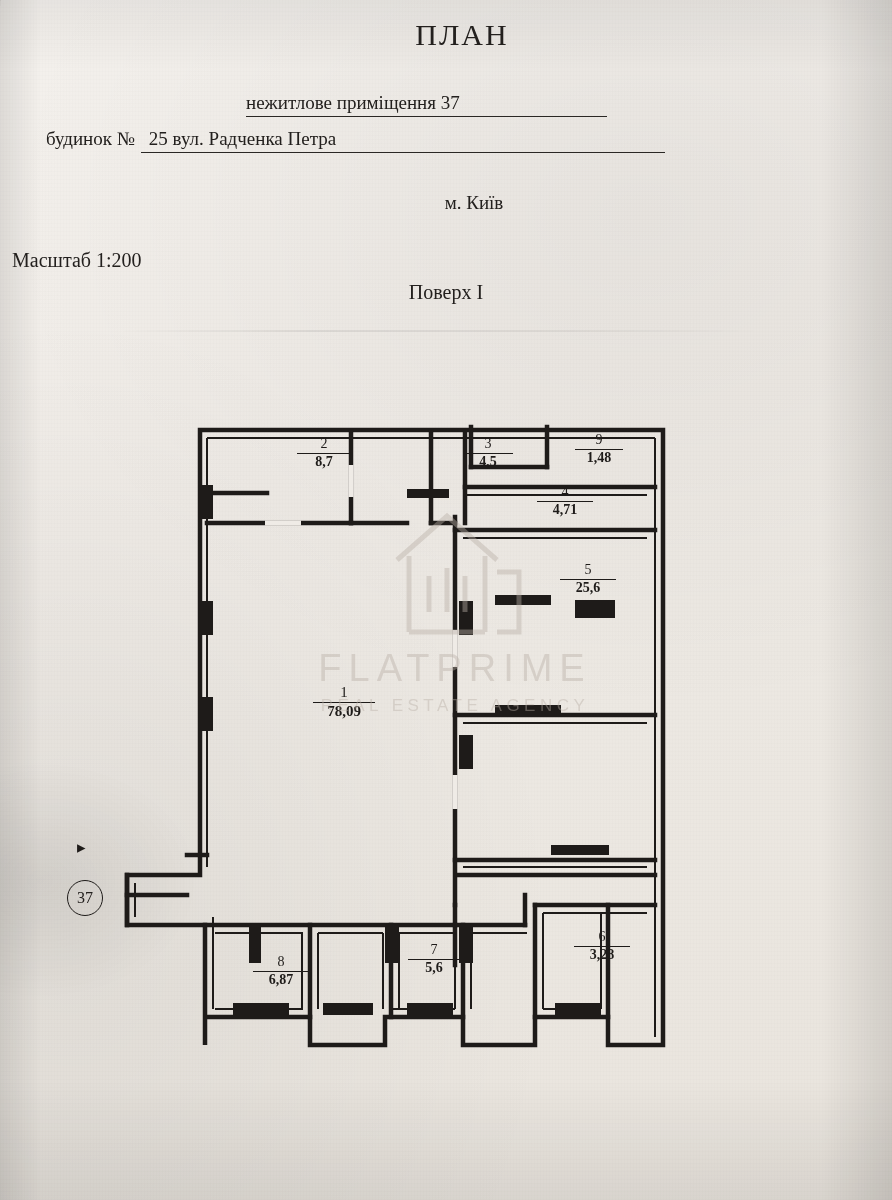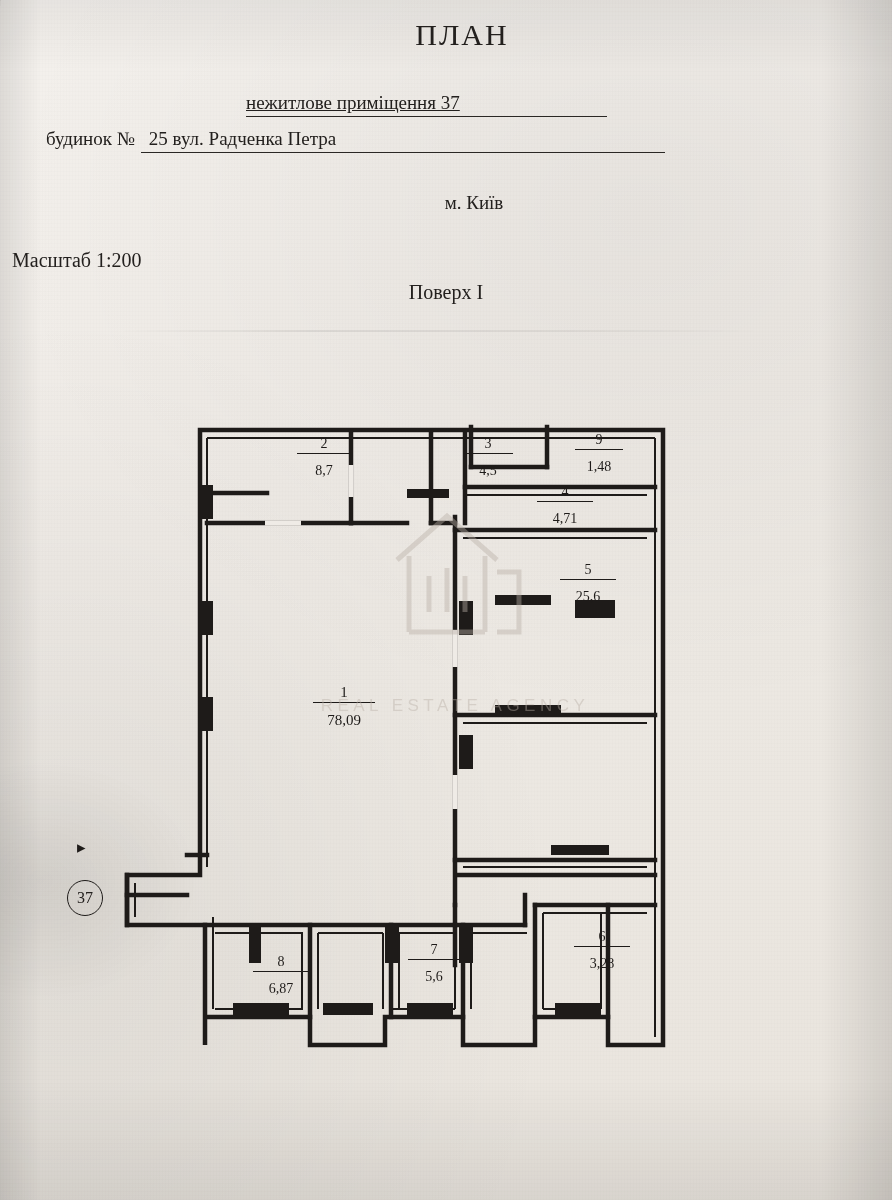--- a/index.html
+++ b/index.html
@@ -64,21 +64,20 @@
     position: absolute;
     font-size: 19px;
     white-space: nowrap;
   }
   .premise-row { top: 92px; left: 246px; }
   .premise-text {
     display: inline-block;
     border-bottom: 1.6px solid #2a2724;
     padding: 0 6px 2px 0;
     min-width: 355px;
-    text-decoration: underline;
   }
   .house-row { top: 128px; left: 46px; }
   .house-label { display: inline-block; padding-right: 6px; }
   .house-value {
     display: inline-block;
     border-bottom: 1.6px solid #2a2724;
     padding: 0 4px 2px 8px;
     min-width: 512px;
   }
   .city-row {
@@ -121,21 +120,22 @@
   }
   .room-num {
     font-size: 14px;
     display: block;
     padding-bottom: 1px;
   }
   .room-area {
     font-size: 14px;
     display: block;
     border-top: 1.4px solid #1e1b19;
-    padding-top: 10px;
+    padding-top: 1px;
+    font-weight: bold;
   }
   .room-label.big .room-num { font-size: 15px; }
   .room-label.big .room-area { font-size: 15px; }
 
   .entry-marker {
     position: absolute;
     font-size: 17px;
     color: #1e1b19;
   }
   .flat-badge {
@@ -372,14 +372,15 @@
       <path d="M12 58 L62 14 L112 58"></path>
       <path d="M24 54 L24 130"></path>
       <path d="M100 54 L100 130"></path>
       <path d="M24 130 L100 130"></path>
       <path d="M44 74 L44 110"></path>
       <path d="M62 66 L62 110"></path>
       <path d="M80 74 L80 110"></path>
       <path d="M112 70 L134 70 L134 130 L112 130"></path>
     </g>
   </svg>
+  <div class="wm-text wm-main">FLATPRIME</div>
   <div class="wm-text wm-sub">REAL ESTATE AGENCY</div>
 </div>
 
 </body></html>

